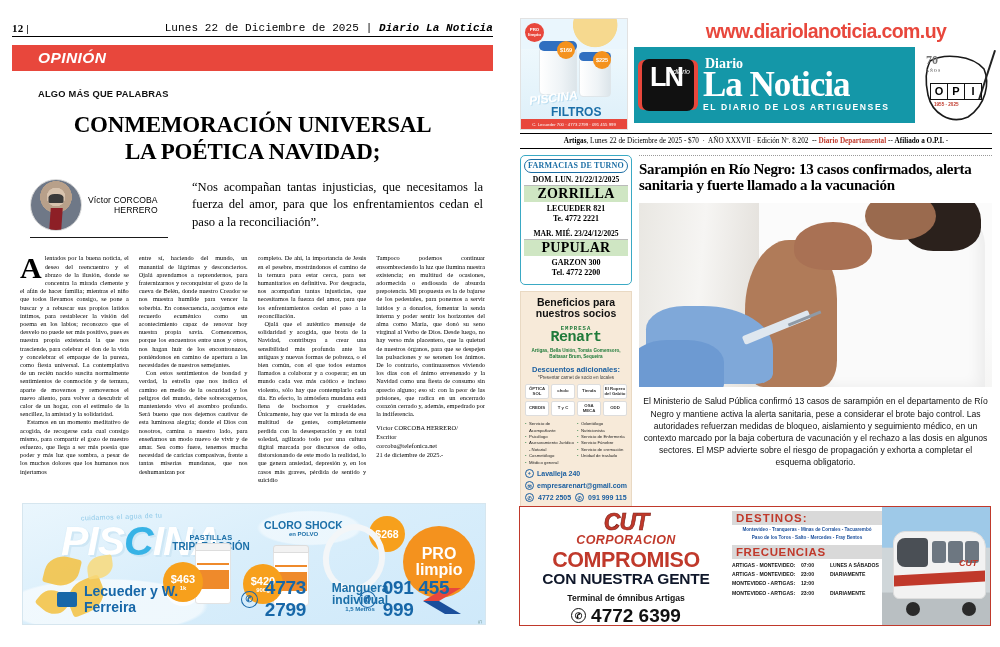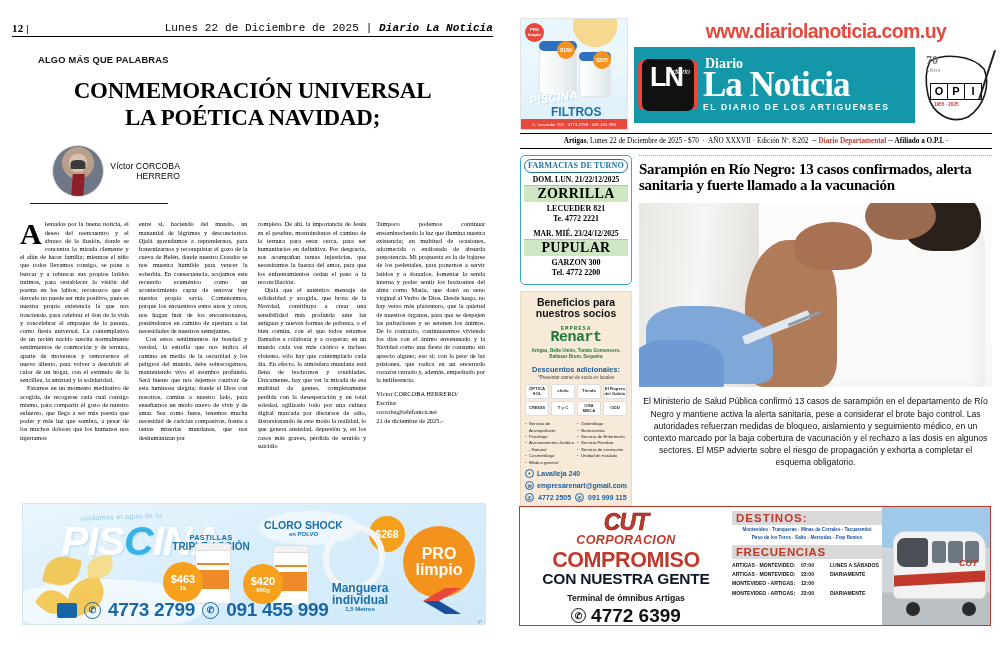--- a/index.html
+++ b/index.html
@@ -27,21 +27,21 @@
     font-size: 15.5px; letter-spacing: .4px; }
 
   .kicker { margin-top: 18px; padding-left: 26px; font-family: "Liberation Sans", sans-serif;
     font-size: 9.3px; font-weight: bold; letter-spacing: .2px; color:#111; }
 
   .headline { margin-top: 13px; text-align: center; font-family: "Liberation Serif", serif;
     font-weight: bold; font-size: 23px; line-height: 1.16; letter-spacing: -0.2px; padding: 0 16px; }
 
   .byline-quote { margin-top: 14px; display: flex; gap: 12px; padding: 0 10px 0 18px; align-items: flex-start; }
   .author-block { width: 150px; flex: 0 0 150px; }
-  .author-row { display: flex; align-items: center; gap: 6px; justify-content: flex-end; }
+  .author-row { display: flex; align-items: center; gap: 6px; }
   .avatar { width: 52px; height: 52px; border-radius: 50%; overflow: hidden; flex: 0 0 52px;
     background: radial-gradient(circle at 50% 34%, #d8c3ae 0 22%, #b8a08a 23% 38%, #6f7887 39% 100%);
     position: relative; border: 1px solid #d9d9d9; }
   .avatar::after { content:""; position:absolute; left:38%; top:56%; width:24%; height:44%;
     background:#8d1f26; transform: skewX(-4deg); }
   .avatar::before { content:""; position:absolute; left:50%; top:28%; width:30%; height:18%;
     background:#3a3a3a; border-radius:40% 40% 10% 10%; transform:translateX(-50%); }
   .author-name { font-family: "Liberation Sans", sans-serif; font-size: 8.6px; line-height: 1.25;
     text-align: right; letter-spacing: .1px; }
   .author-rule { border-top: 1.1px solid #1a1a1a; margin-top: 6px; width: 138px; }
@@ -308,39 +308,43 @@
 
     <div class="folio-row">
       <div class="folio-num">12 |</div>
       <div class="folio-right">
         <span>Lunes 22 de Diciembre de 2025</span>
         <span>|</span>
         <span class="dn">Diario La Noticia</span>
       </div>
     </div>
 
+    <div class="section-band">
+      <span>OPINIÓN</span>
+    </div>
 
     <div class="kicker">ALGO MÁS QUE PALABRAS</div>
 
     <div class="headline">
       <div>CONMEMORACIÓN UNIVERSAL</div>
       <div>LA POÉTICA NAVIDAD;</div>
     </div>
 
     <div class="byline-quote">
       <div class="author-block">
         <div class="author-row">
           <div class="avatar"></div>
           <div class="author-name">
             <div>Víctor CORCOBA</div>
             <div>HERRERO</div>
           </div>
         </div>
         <div class="author-rule"></div>
       </div>
+      <div class="pull-quote">“Nos acompañan tantas injusticias, que necesitamos la fuerza del amor, para que los enfrentamientos cedan el paso a la reconciliación”.</div>
     </div>
 
     <div class="cols">
 
       <div class="col">
         <p class="first dropcap-p"><span class="dropcap">A</span><span>lentados por la buena noticia, el deseo del reencuentro y el abrazo de la ilusión, donde se concentra la mirada clemente y el afán de hacer familia; mientras el niño que todos llevamos consigo, se pone a buscar y a rebuscar sus propios latidos íntimos, para restablecer la visión del poema en los labios; reconozco que el desvelo no puede ser más positivo, pues es nuestra propia existencia la que nos trasciende, para celebrar el don de la vida y concelebrar el empaque de la pureza, como fiesta universal. La contemplativa de un recién nacido suscita normalmente sentimientos de conmoción y de ternura, aparte de movernos y removernos el nuevo aliento, para volver a descubrir el calor de un hogar, con el estímulo de la sencillez, la amistad y la solidaridad.</span></p>
         <p>Estamos en un momento meditativo de acogida, de recogerse cada cual consigo mismo, para compartir el gozo de nuestro esfuerzo, que llega a ser más poesía que poder y más luz que sombra, a pesar de los muchos dolores que los humanos nos injertamos</p>
       </div>
 
       <div class="col">
@@ -421,20 +425,21 @@
       <span>PRO</span>
       <span>limpio</span>
     </div>
     <svg class="pro-flag" viewBox="0 0 38 26">
       <path d="M0 13 L22 0 L38 0 L16 13 Z" fill="#e8473c"></path>
       <path d="M0 13 L22 26 L38 26 L16 13 Z" fill="#1b4f9c"></path>
     </svg>
 
     <div class="pool-footer">
       <span class="pf-cart"></span>
+      <span class="addr">Lecueder y W. Ferreira</span>
       <span class="pf-icon">✆</span>
       <span class="tel">4773 2799</span>
       <span class="pf-icon">✆</span>
       <span class="tel">091 455 999</span>
     </div>
     <div class="ad-code">12/2025</div>
   </div>
 
   <div class="right-page">
 

